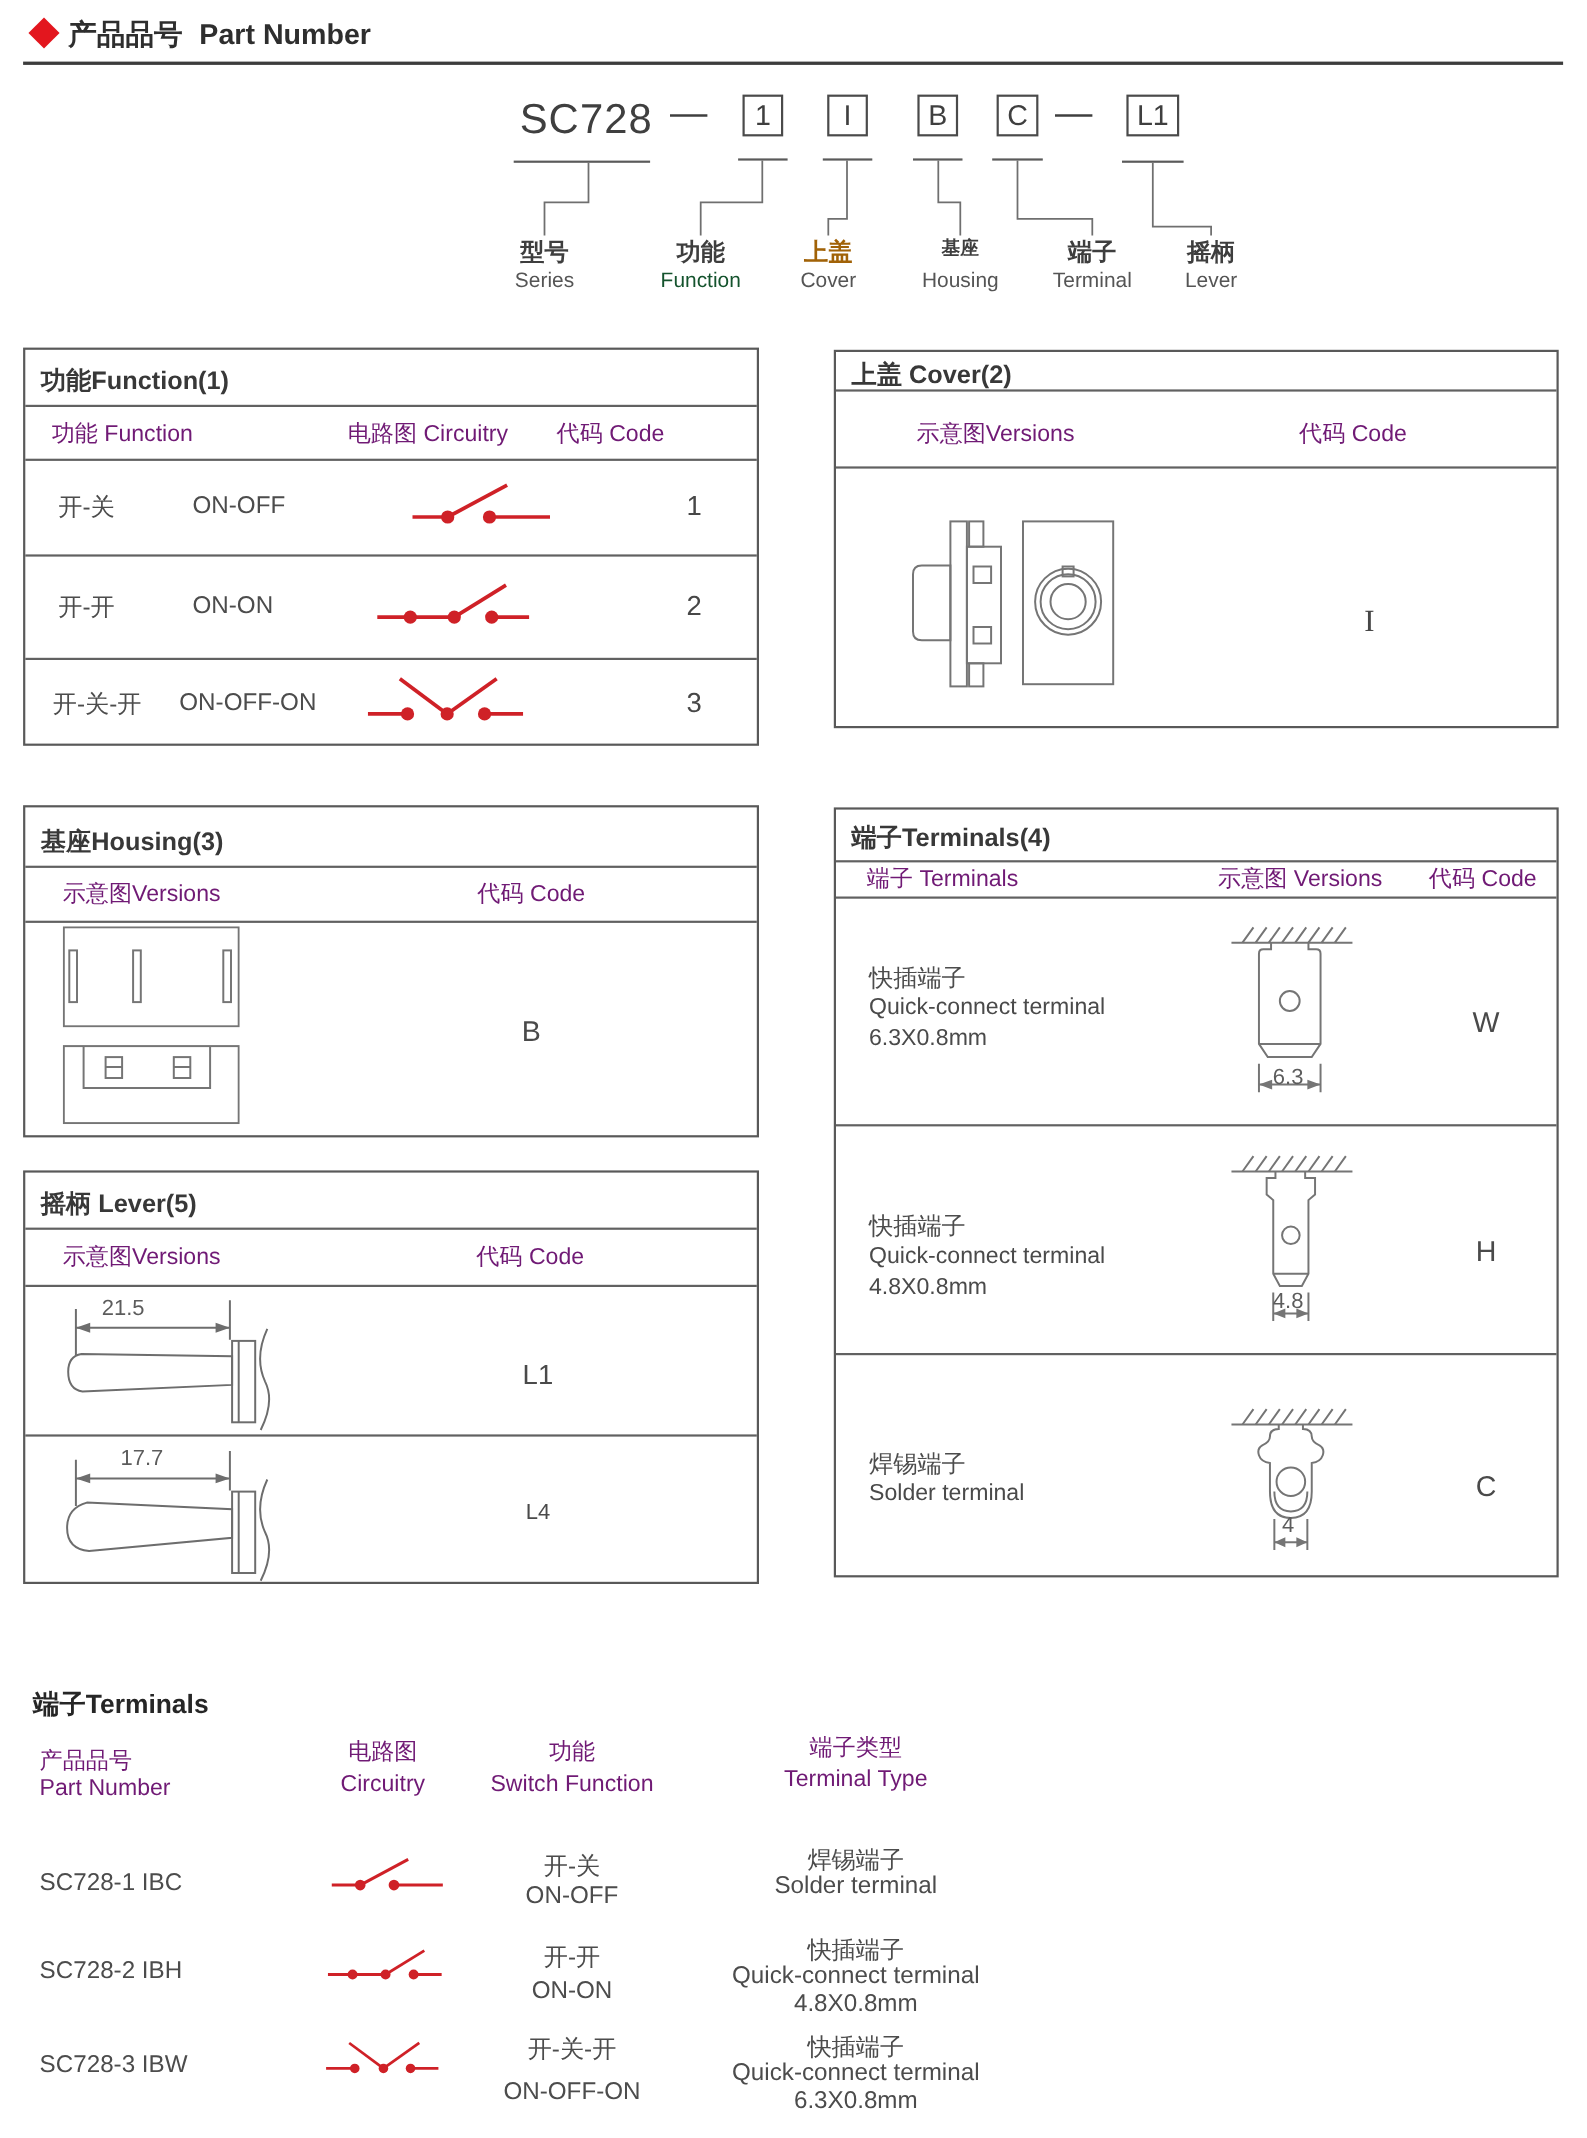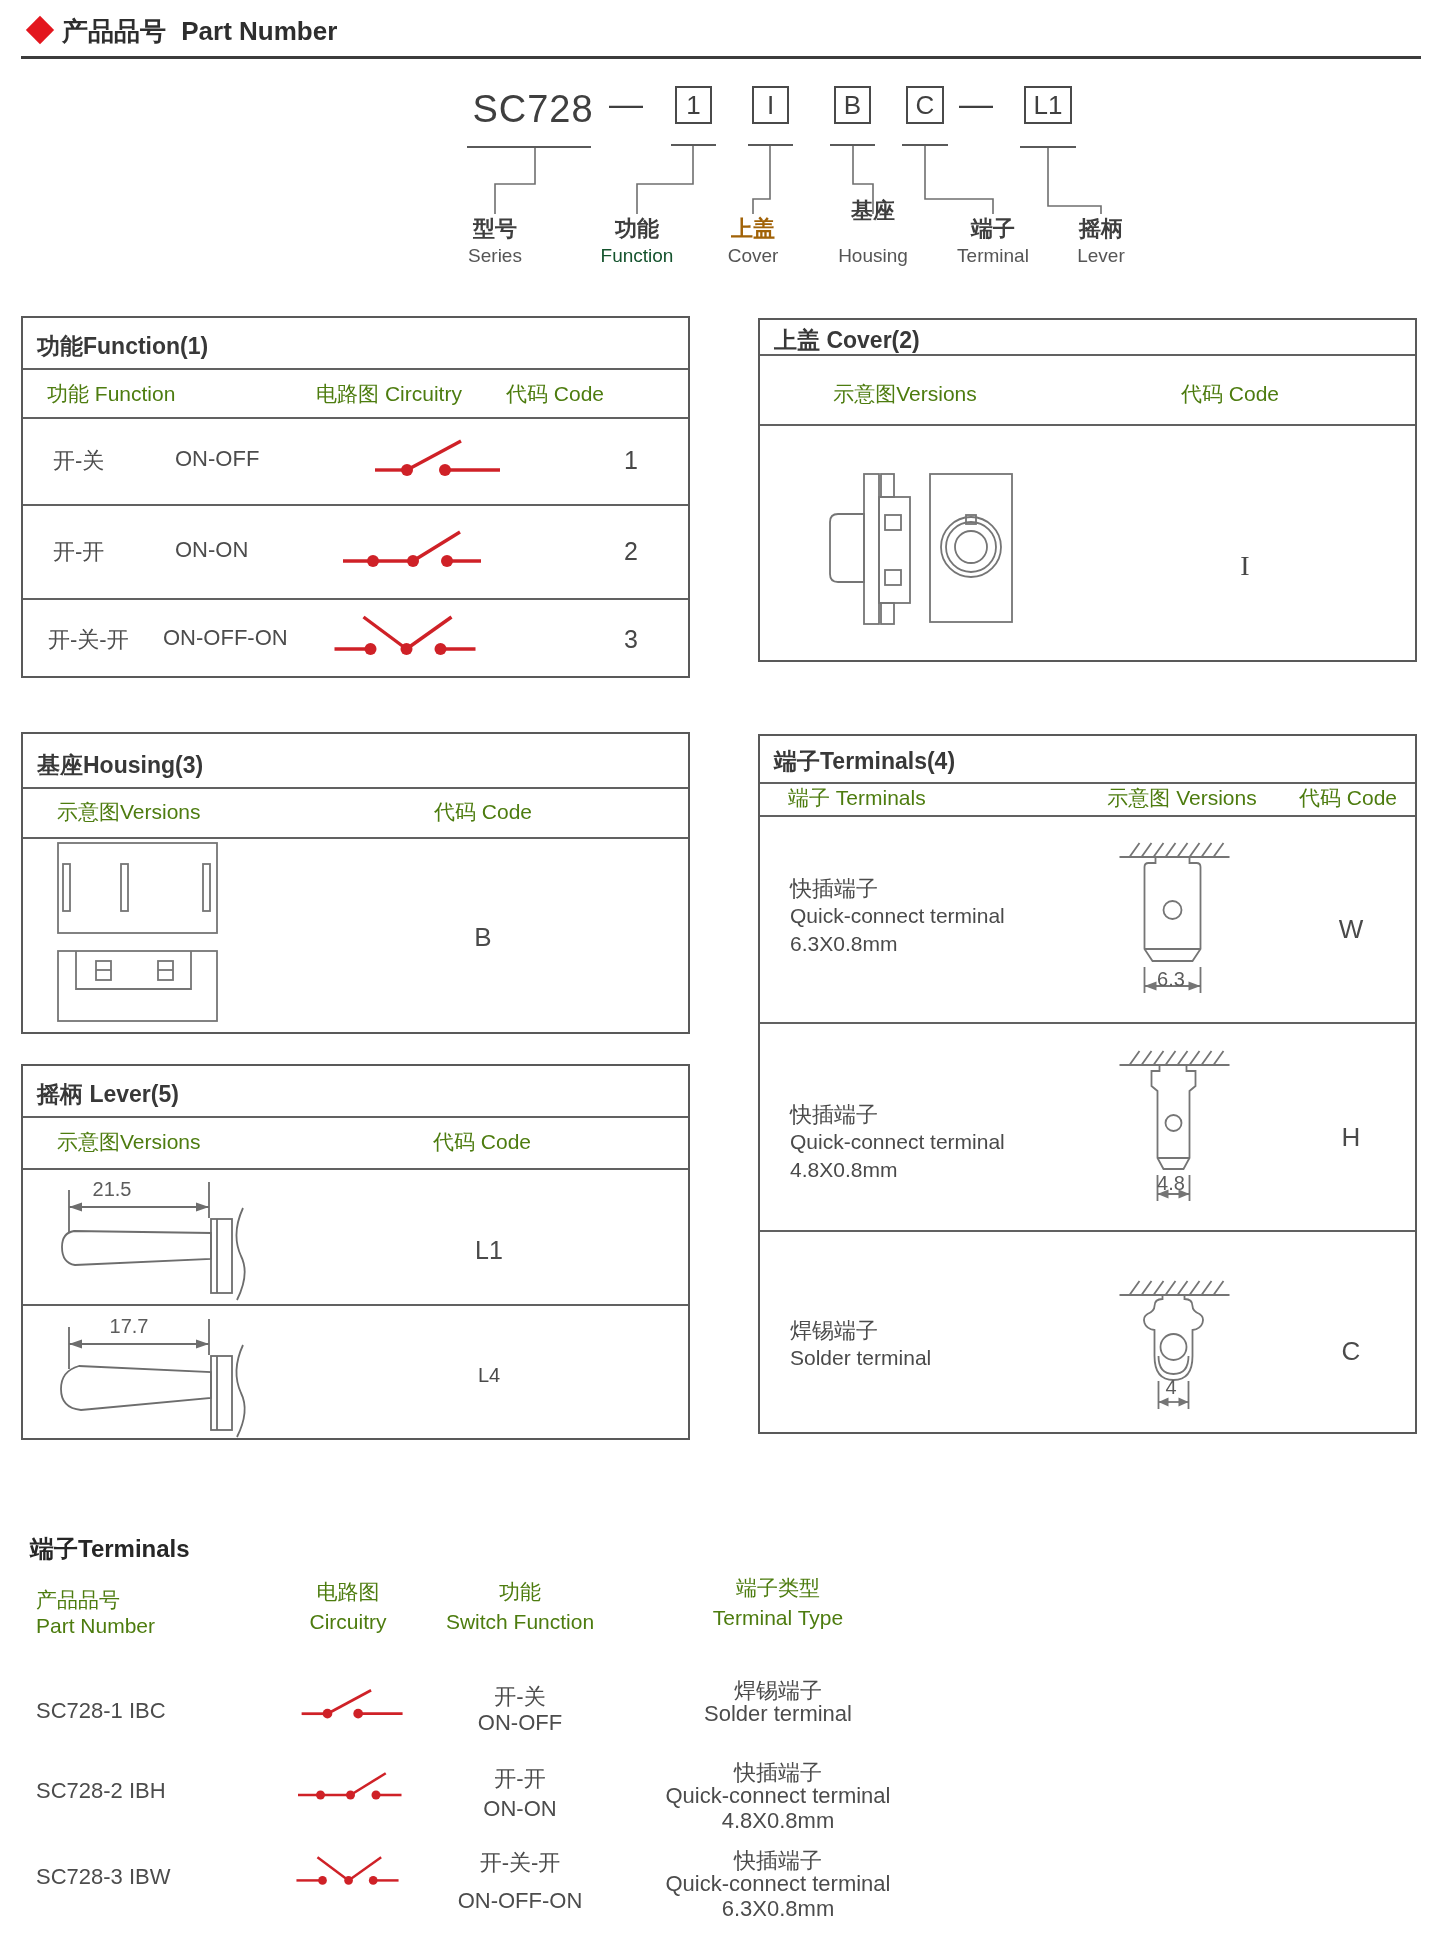--- a/index.html
+++ b/index.html
@@ -3,21 +3,21 @@
 <meta charset="utf-8">
 <style>
   html,body{margin:0;padding:0;background:#e8e8e8;}
   #page{position:relative;width:1443px;height:1944px;background:#ffffff;overflow:hidden;
         font-family:"Liberation Sans","DejaVu Sans",sans-serif;color:#4a4a4a;}
   .t{position:absolute;white-space:nowrap;}
   .c{text-align:center;}
   .box{position:absolute;border:2px solid #595959;box-sizing:border-box;background:#fff;}
   .hl{position:absolute;left:0;right:0;height:0;border-top:2px solid #616161;}
   .zhb{font-weight:bold;color:#383838;font-size:23px;}
-  .hdr{font-size:21px;color:#4d7c0f;}
+  .hdr{font-size:21px;color:#701a75;}
   .cell{font-size:22px;color:#4c4c4c;}
   .code{font-size:25px;color:#474747;}
   .pnbox{position:absolute;border:2px solid #4a4a4a;text-align:center;font-size:26px;
          color:#3f3f3f;box-sizing:border-box;line-height:34px;height:38px;}
   .ul{position:absolute;background:#5a5a5a;height:2px;}
   .dim{font-size:20px;color:#5c5c5c;text-align:center;}
   .diamond{width:20px;height:20px;transform:rotate(45deg);background:#e3161e;}
   svg{display:block;}
 </style>
 </head>
@@ -58,21 +58,21 @@
       <path d="M1048 148 V206 H1101 V214"></path>
     </g>
   </svg>
 
   <div class="t c" style="left:435px;top:214px;width:120px;font-size:22px;font-weight:600;color:#3e3e3e;">型号</div>
   <div class="t c" style="left:435px;top:245px;width:120px;font-size:19px;color:#555;">Series</div>
   <div class="t c" style="left:577px;top:214px;width:120px;font-size:22px;font-weight:600;color:#3e3e3e;">功能</div>
   <div class="t c" style="left:577px;top:245px;width:120px;font-size:19px;color:#14532d;">Function</div>
   <div class="t c" style="left:693px;top:214px;width:120px;font-size:22px;font-weight:600;color:#a16207;">上盖</div>
   <div class="t c" style="left:693px;top:245px;width:120px;font-size:19px;color:#555;">Cover</div>
-  <div class="t c" style="left:813px;top:196px;width:120px;font-size:22px;font-weight:600;color:#3e3e3e;">基座</div>
+  <div class="t c" style="left:813px;top:214px;width:120px;font-size:17px;font-weight:600;color:#3e3e3e;">基座</div>
   <div class="t c" style="left:813px;top:245px;width:120px;font-size:19px;color:#555;">Housing</div>
   <div class="t c" style="left:933px;top:214px;width:120px;font-size:22px;font-weight:600;color:#3e3e3e;">端子</div>
   <div class="t c" style="left:933px;top:245px;width:120px;font-size:19px;color:#555;">Terminal</div>
   <div class="t c" style="left:1041px;top:214px;width:120px;font-size:22px;font-weight:600;color:#3e3e3e;">摇柄</div>
   <div class="t c" style="left:1041px;top:245px;width:120px;font-size:19px;color:#555;">Lever</div>
 
   <div class="box" style="left:21px;top:316px;width:669px;height:362px;">
     <div class="hl" style="top:50px;"></div>
     <div class="hl" style="top:99px;"></div>
     <div class="hl" style="top:186px;"></div>

